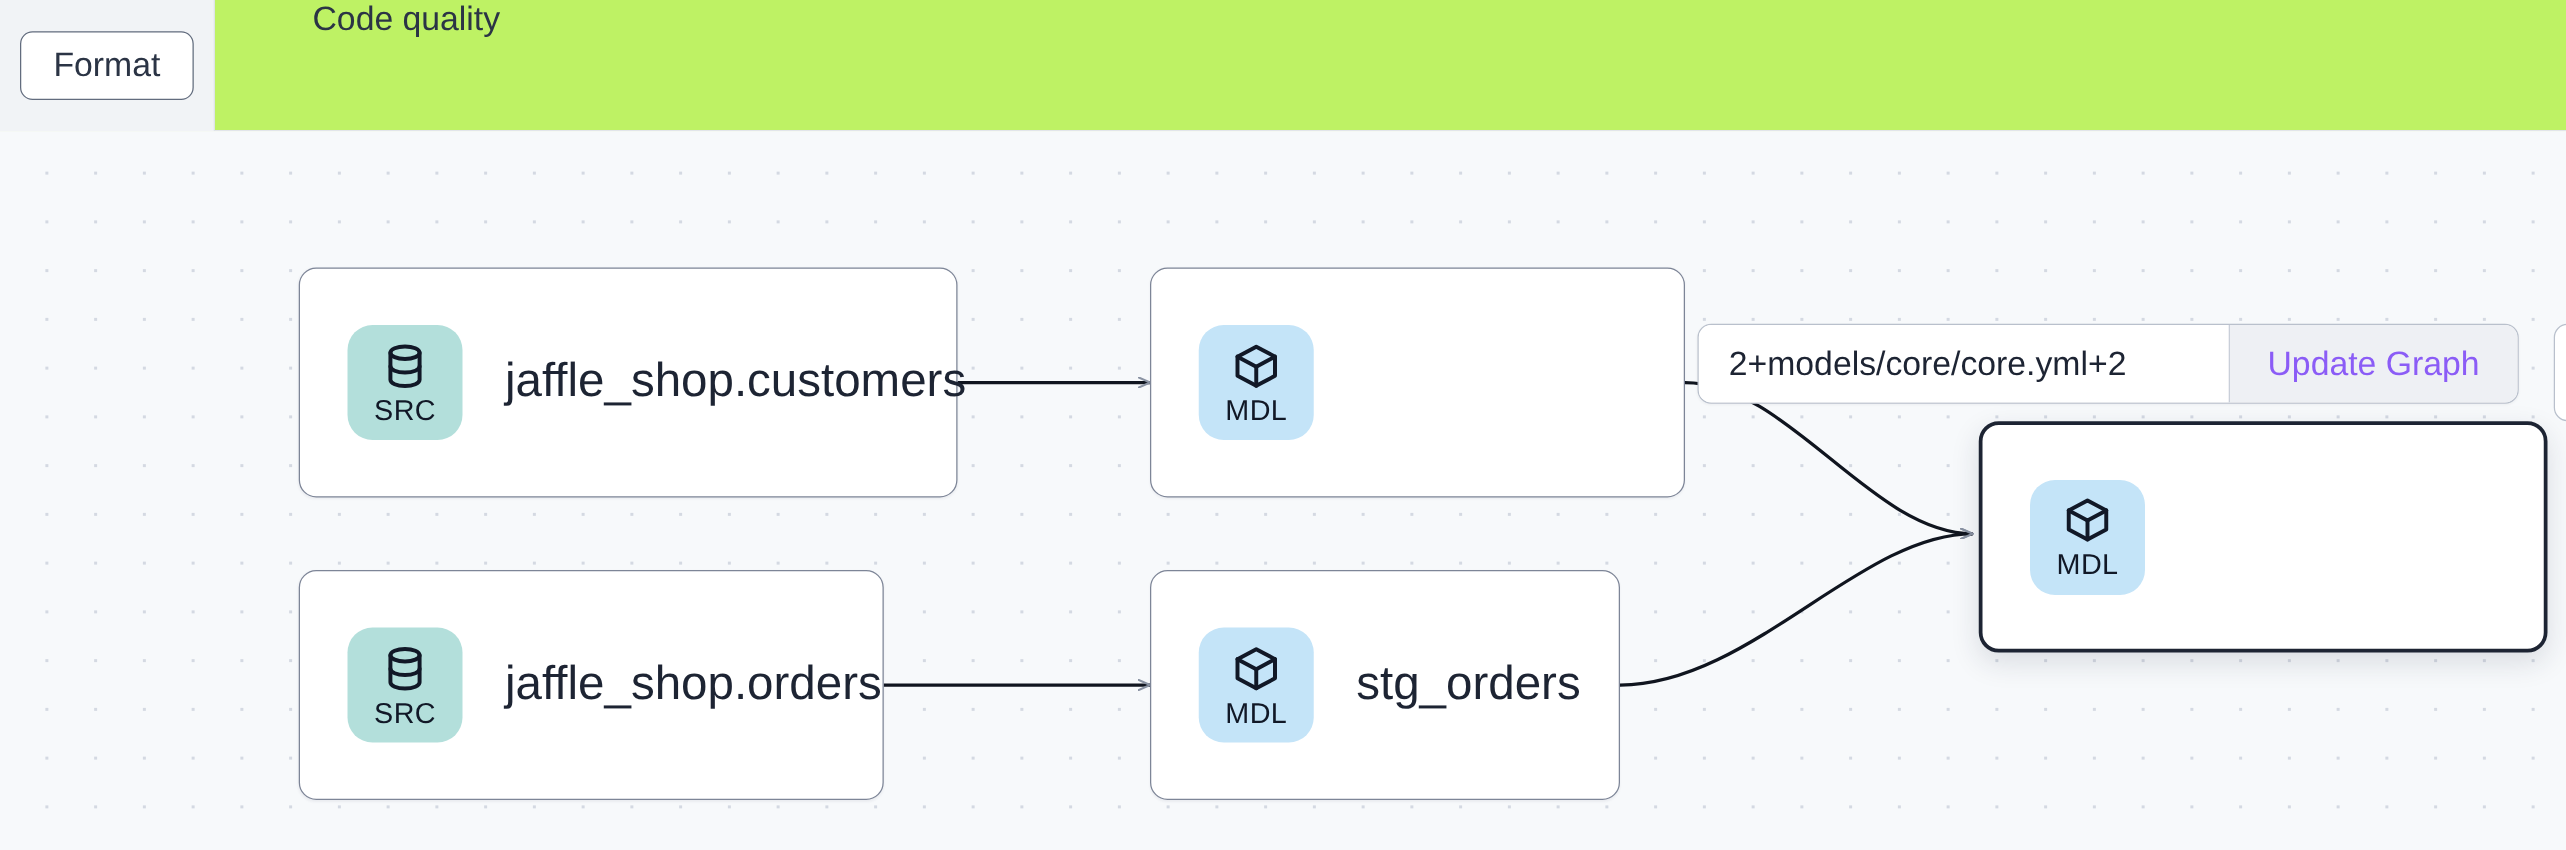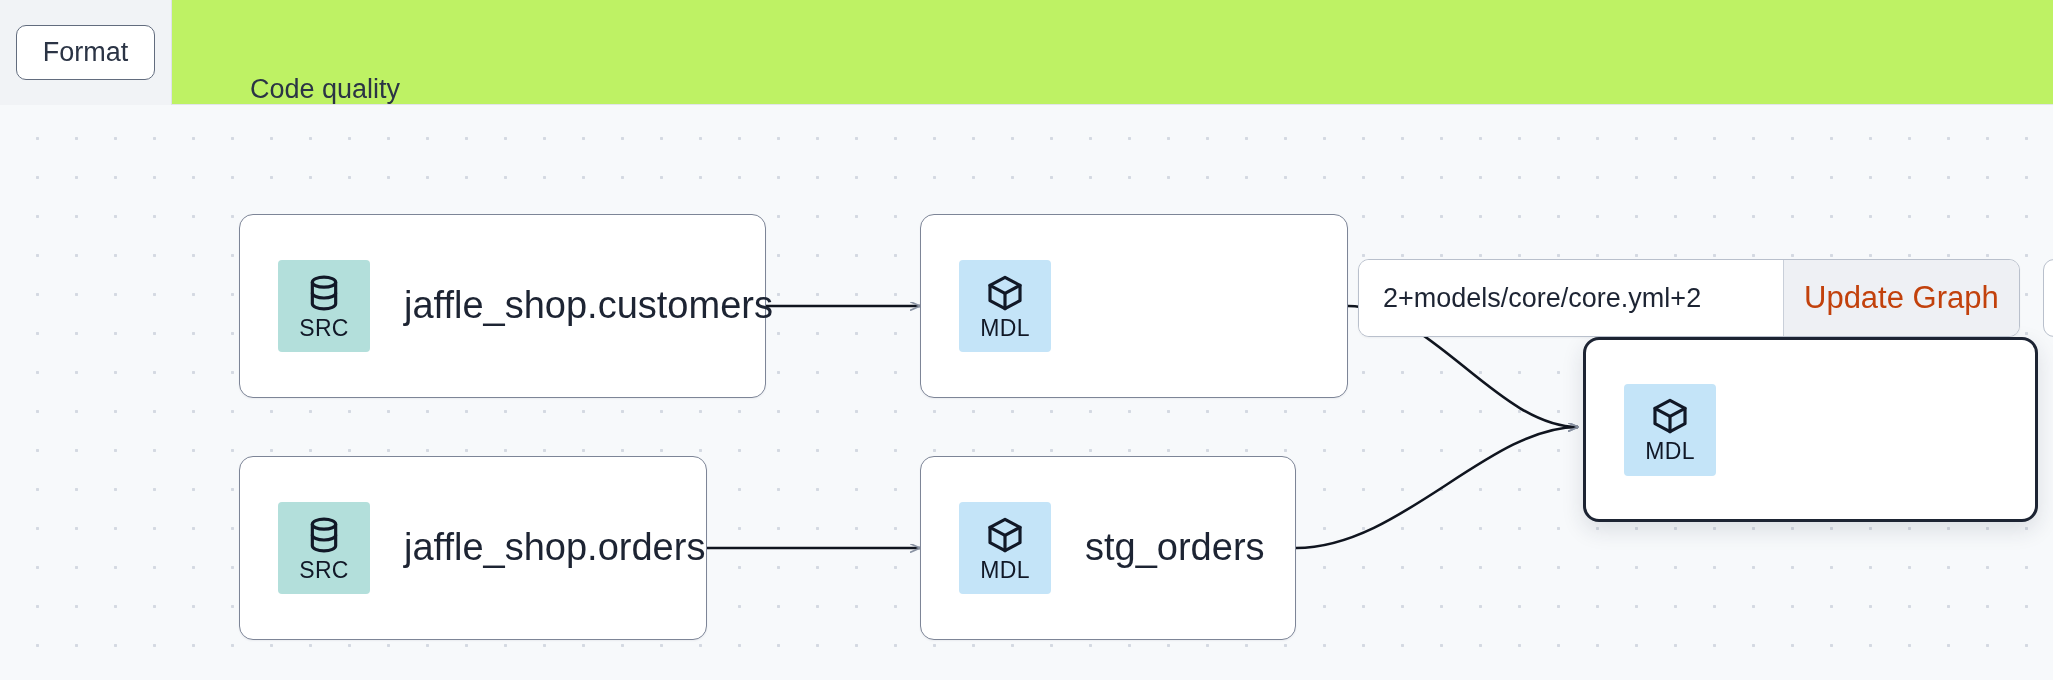--- a/index.html
+++ b/index.html
@@ -32,21 +32,21 @@
     border: 1.6px solid #626c7e;
     border-radius: 10px;
     color: #2b3445;
     font-size: 27px;
     padding: 13px 26px;
     cursor: pointer;
     line-height: 1;
     font-family: "Liberation Sans", sans-serif;
   }
   #tabs {
-    display: flex; align-items: flex-end;
+    display: flex; align-items: flex-start;
     height: 105px;
     padding-left: 72px;
     gap: 66px;
   }
   .tab {
     position: relative;
     display: flex; align-items: center;
     font-size: 27px;
     color: #2b3445;
     cursor: pointer;
@@ -87,21 +87,21 @@
     padding-left: 38px;
     box-shadow: 0 1px 2px rgba(30,40,60,0.06);
   }
   .node.selected {
     border: 3.4px solid #1d2433;
     border-radius: 16px;
     box-shadow: 0 8px 22px rgba(30,40,60,0.13);
   }
   .badge {
     width: 92px; height: 92px;
-    border-radius: 4px;
+    border-radius: 20px;
     display: flex; flex-direction: column;
     align-items: center; justify-content: center;
     flex: 0 0 auto;
     gap: 1px;
   }
   .badge.src { background: #b3dfdb; }
   .badge.mdl { background: #c4e4f8; }
   .badge svg { display: block; }
   .badge-label {
     font-size: 23px;
@@ -121,21 +121,21 @@
     display: flex; align-items: center; gap: 10px;
     font-size: 28px;
     color: #1d2433;
     line-height: 1.1;
   }
 
   
   #graph-control {
     position: absolute;
     left: 1358px; top: 154px;
-    height: 78px;
+    height: 64px;
     display: flex;
     border: 1.6px solid #b9c0cc;
     border-radius: 11px;
     overflow: hidden;
     background: #ffffff;
     box-shadow: 0 1px 2px rgba(30,40,60,0.05);
   }
   #selector-input {
     width: 424px; height: 100%;
     border: none; outline: none;
@@ -143,23 +143,23 @@
     font-size: 27px;
     color: #1d2433;
     padding: 0 24px;
     font-family: "Liberation Sans", sans-serif;
   }
   #update-graph-button {
     height: 100%;
     border: none;
     border-left: 1.6px solid #c9cfd9;
     background: #eef0f4;
-    color: #c2410c;
-    font-size: 31px;
-    padding: 0 20px;
+    color: #8b5cf6;
+    font-size: 27px;
+    padding: 0 30px;
     cursor: pointer;
     white-space: nowrap;
     font-family: "Liberation Sans", sans-serif;
   }
   #side-control {
     position: absolute;
     left: 2043px; top: 154px;
     width: 60px; height: 78px;
     border: 1.6px solid #b9c0cc;
     border-radius: 11px;

